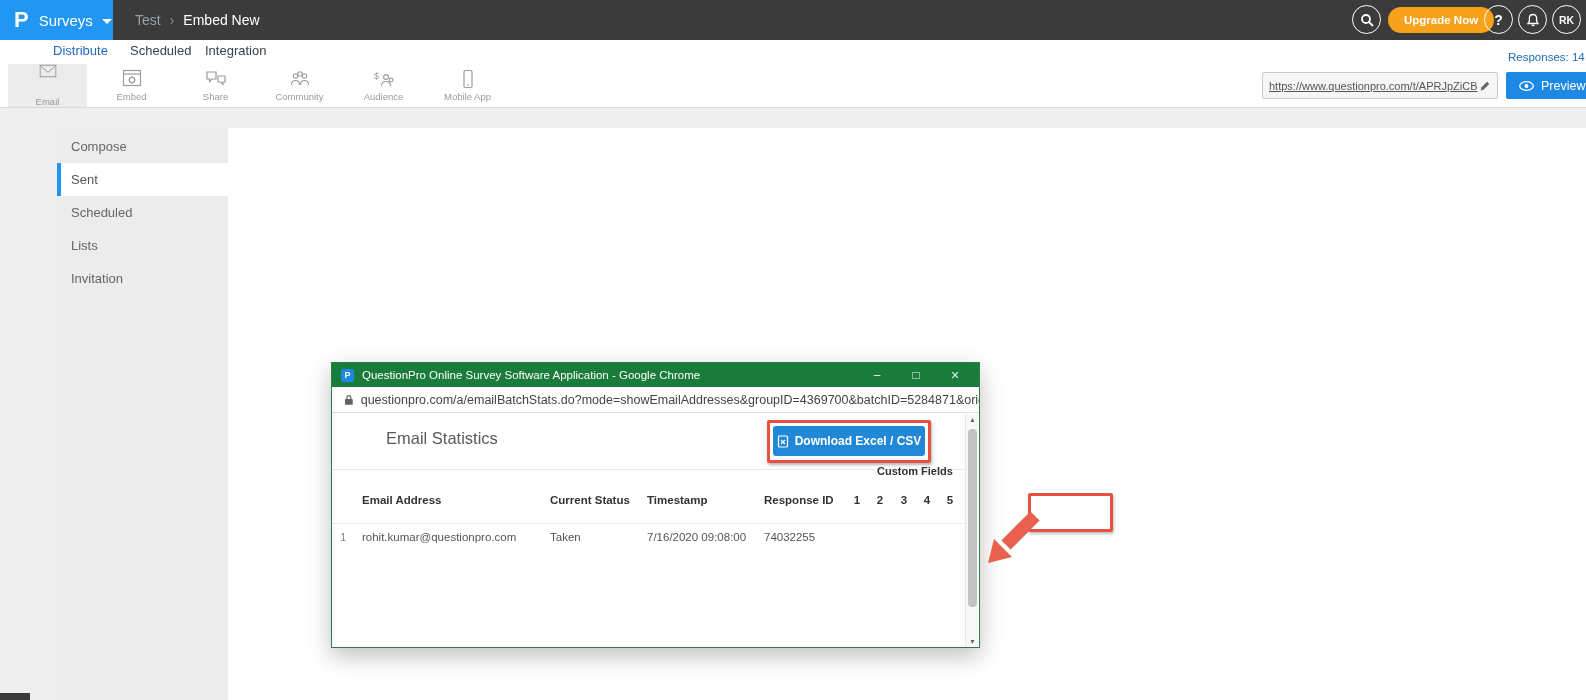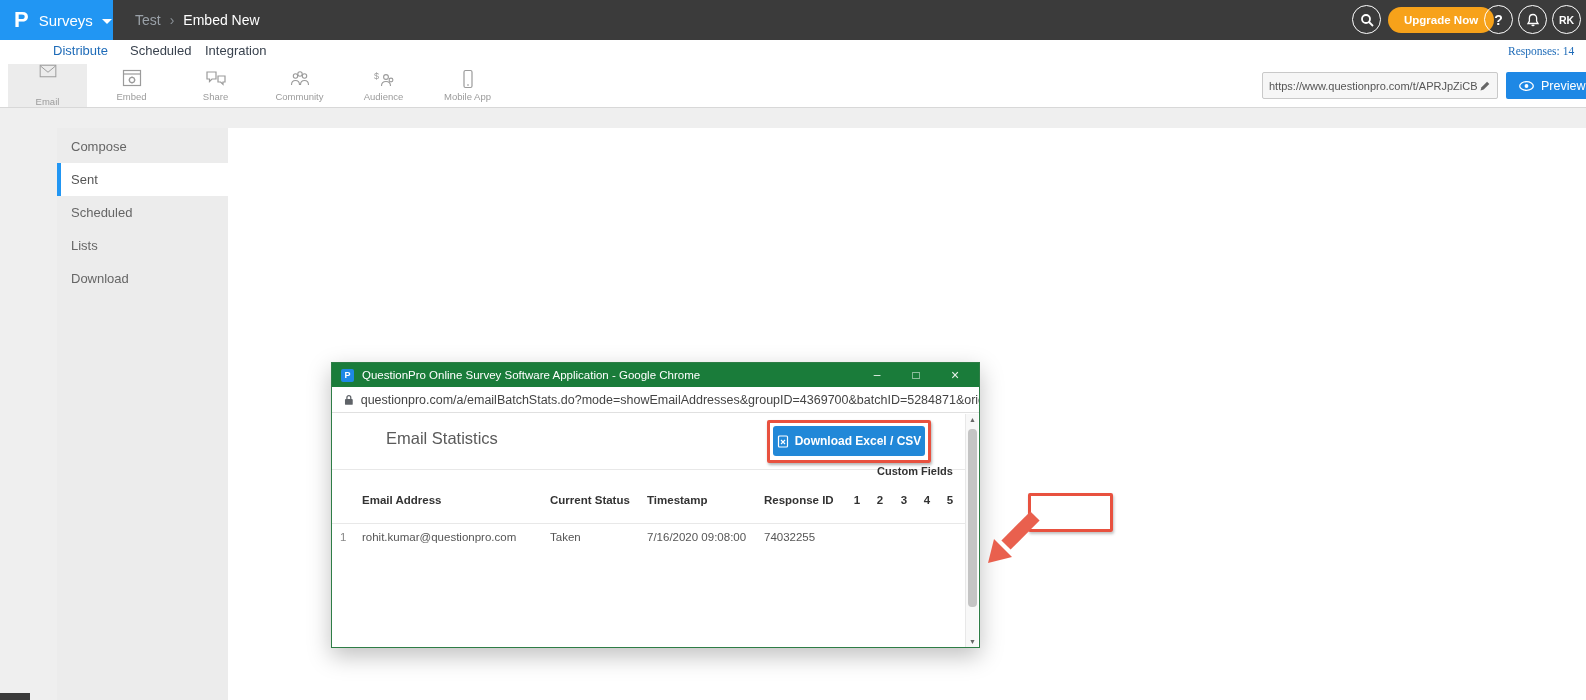--- a/index.html
+++ b/index.html
@@ -23,32 +23,32 @@
     display:flex; align-items:center; justify-content:center; color:#fff; cursor:pointer; background:transparent; }
   .upgrade-btn { left:1388px; top:7px; height:26px; padding:0 16px; background:#f7a21a; border:none;
     border-radius:13px; color:#fff; font-size:11.5px; font-weight:700; cursor:pointer; font-family:inherit; }
   .help-glyph { font-size:14px; font-weight:700; }
   .avatar { left:1552px; font-size:10.5px; font-weight:700; }
 
   
   .navbar { left:0; top:40px; width:1586px; height:24px; background:#fff; z-index:4; }
   .nav-tab { position:absolute; top:3px; font-size:13px; color:#39424e; cursor:pointer; font-weight:400; }
   .nav-tab.active { color:#1e6bb8; border-bottom:1.5px solid #7fb3e0; padding-bottom:16px; }
-  .responses { position:absolute; left:1508px; top:5px; font-size:11.5px; color:#1e6bb8; white-space:nowrap;font-family:Liberation Serif, serif; }
+  .responses { position:absolute; left:1508px; top:11px; font-size:11.5px; color:#1e6bb8; white-space:nowrap; }
 
   
   .toolbar { left:0; top:64px; width:1586px; height:44px; background:#fff; border-bottom:1px solid #d8d8d8; z-index:4; }
   .tool-cell { position:absolute; top:0; width:79px; height:43px; display:flex; flex-direction:column;
     align-items:center; justify-content:center; gap:2px; color:#999; cursor:pointer; }
   .tool-cell.active { background:#ececec; }
   .tool-label { font-size:9.5px; color:#9b9b9b; }
   .url-field { left:1262px; top:8px; width:236px; height:27px; background:#f6f6f6; border:1px solid #c9c9c9;
     border-radius:2px; display:flex; align-items:center; padding:0 6px; }
   .url-input { flex:1; border:none; background:transparent; font-size:11px; color:#555; outline:none;
-    font-family:inherit; min-width:0; }
+    font-family:inherit; min-width:0;text-decoration:underline; }
   .preview-btn { left:1506px; top:8px; height:27px; padding:0 13px; background:#1e88e5; border:none;
     border-radius:2px; color:#fff; font-size:12.5px; cursor:pointer; display:flex; align-items:center; gap:7px;
     font-family:inherit; }
 
   
   .sidebar { left:57px; top:128px; width:171px; height:572px; background:#ececec; z-index:1; }
   .side-item { height:33px; display:flex; align-items:center; padding-left:14px; font-size:13px; color:#666;
     cursor:pointer; }
   .side-item.active { background:#fff; border-left:4px solid #2196f3; padding-left:10px; color:#555; }
   .main { left:228px; top:128px; width:1358px; height:572px; background:#fff; z-index:1; }
@@ -218,21 +218,21 @@
     </svg>
     <span>Preview</span>
   </button>
 </div>
 
 <div class="abs sidebar">
   <div class="side-item" style="margin-top:2px;">Compose</div>
   <div class="side-item active">Sent</div>
   <div class="side-item">Scheduled</div>
   <div class="side-item">Lists</div>
-  <div class="side-item">Download</div>
+  <div class="side-item">Invitation</div>
 </div>
 
 <div class="abs main"></div>
 
 <div class="abs sec-title" style="left:250px; top:160px;">Recent Email Delivery</div>
 
 <div class="abs recent-table">
   <div class="r-row">
     <span class="r-label">Email Delivery ID</span>
     <span class="r-value">3468561-5285283</span>

